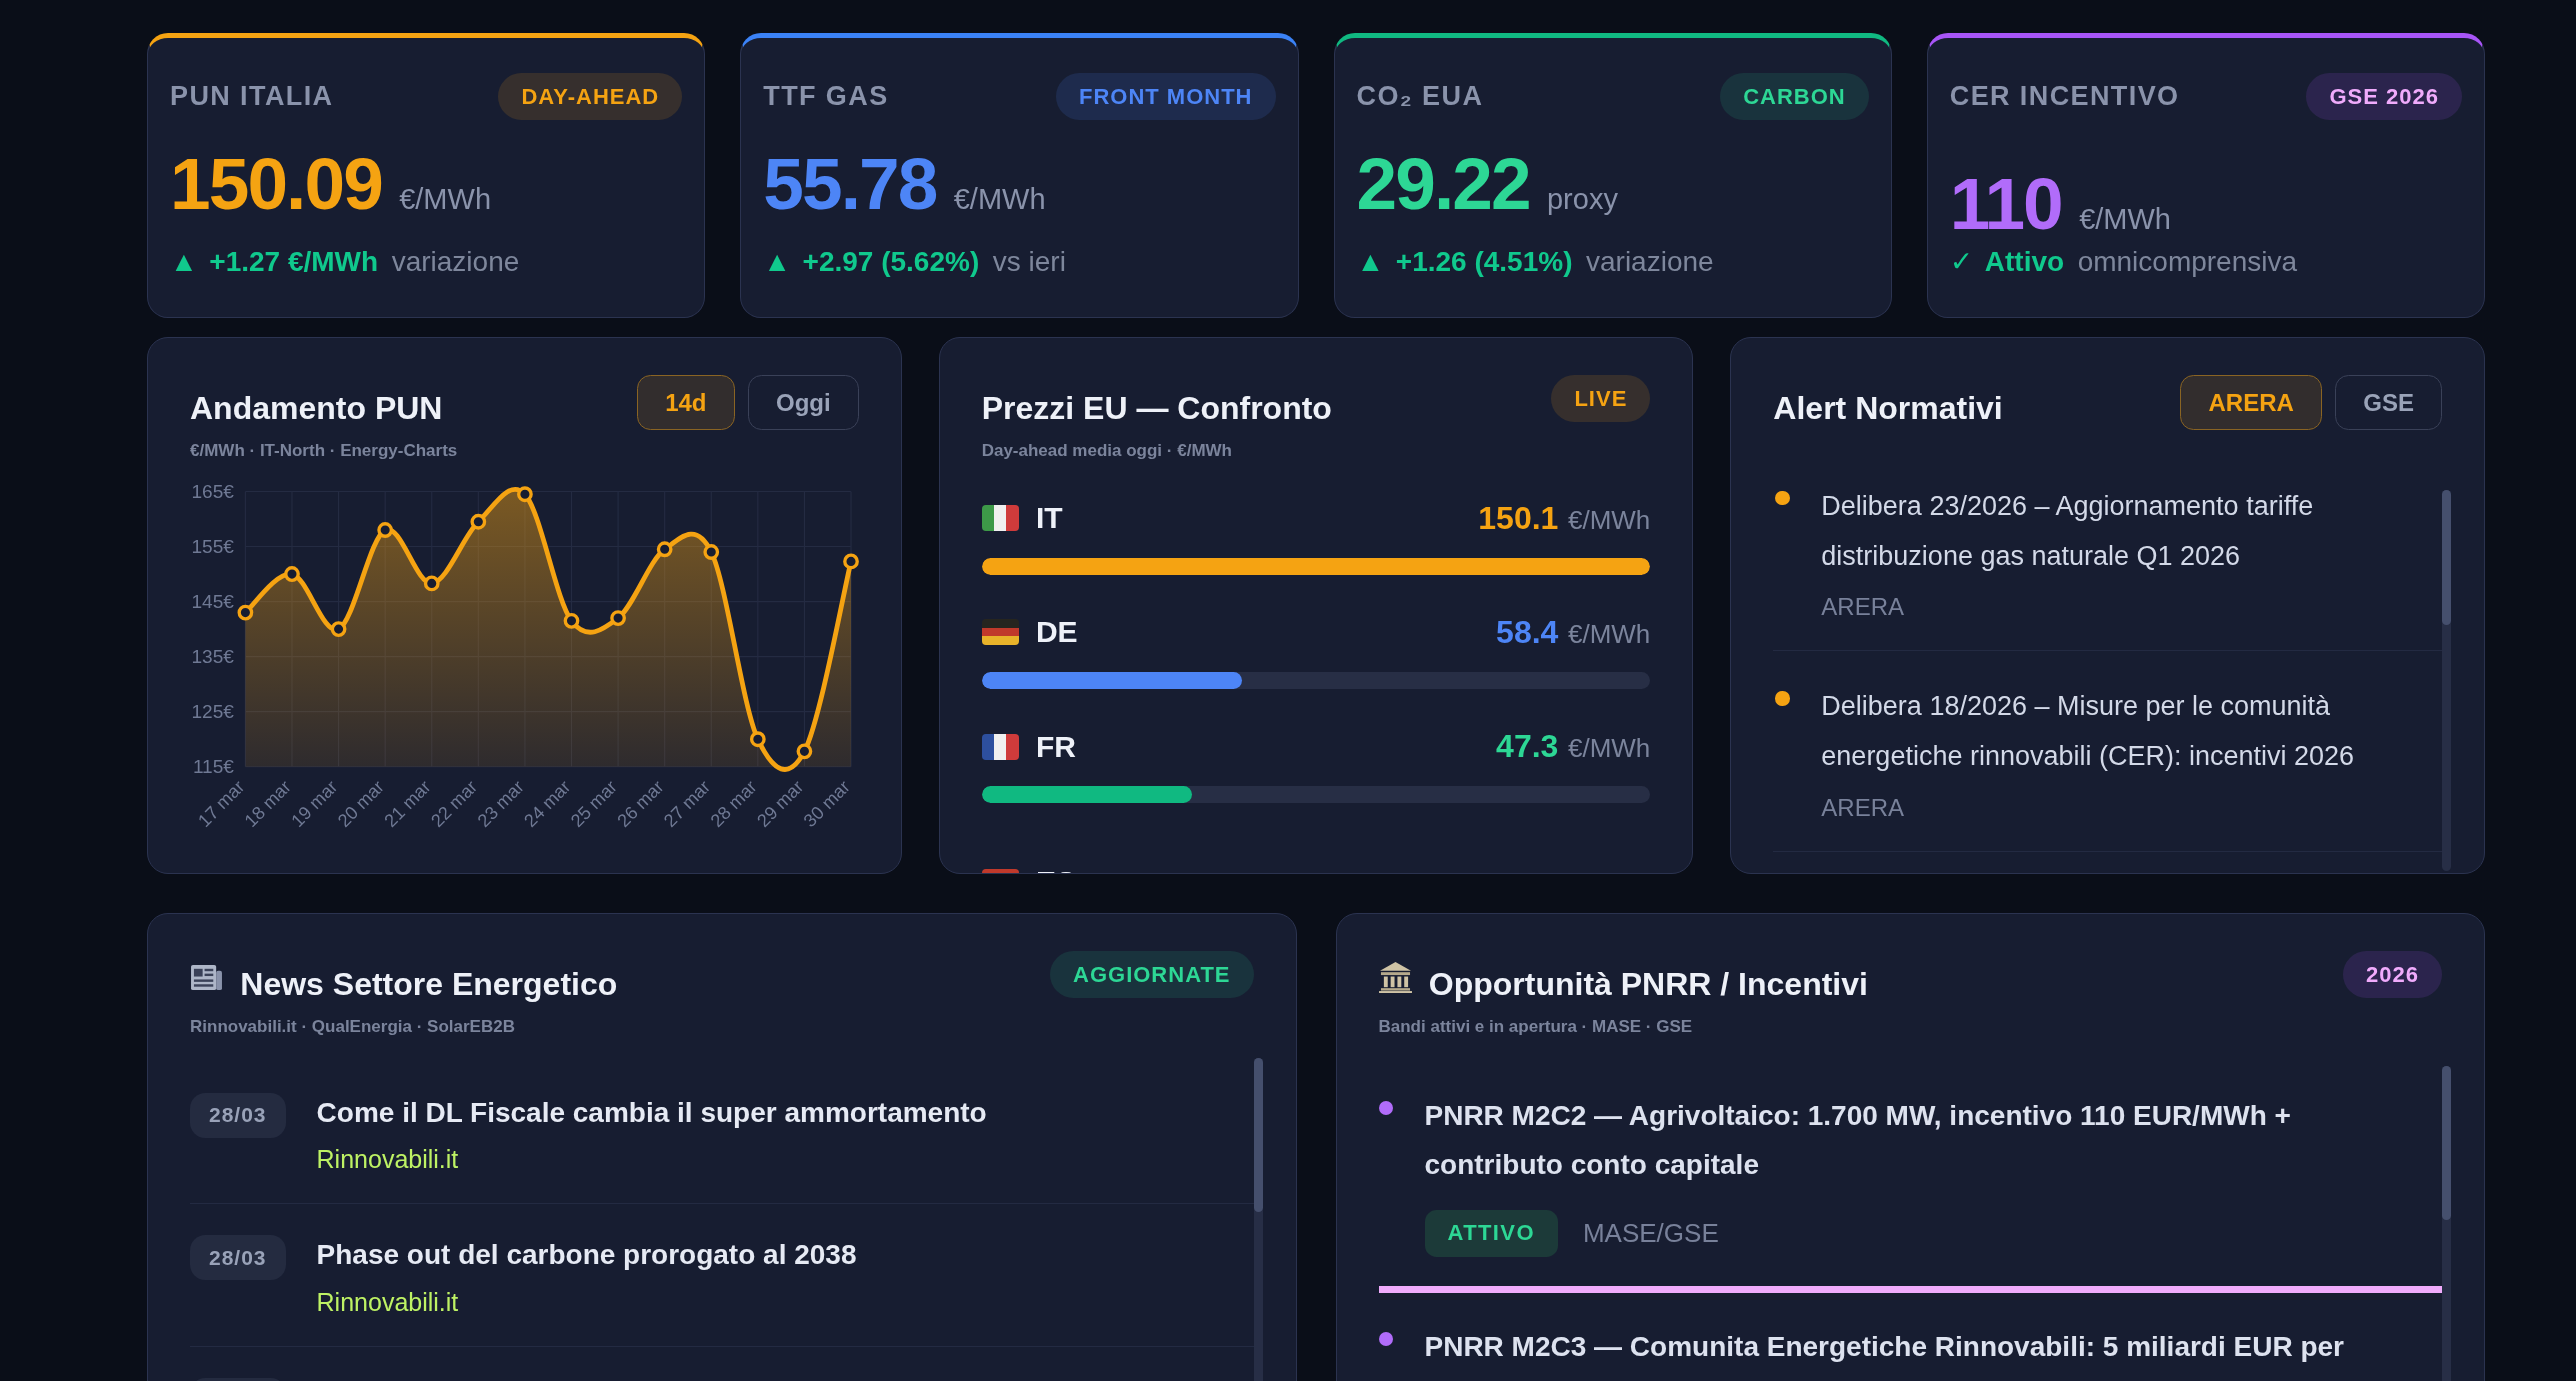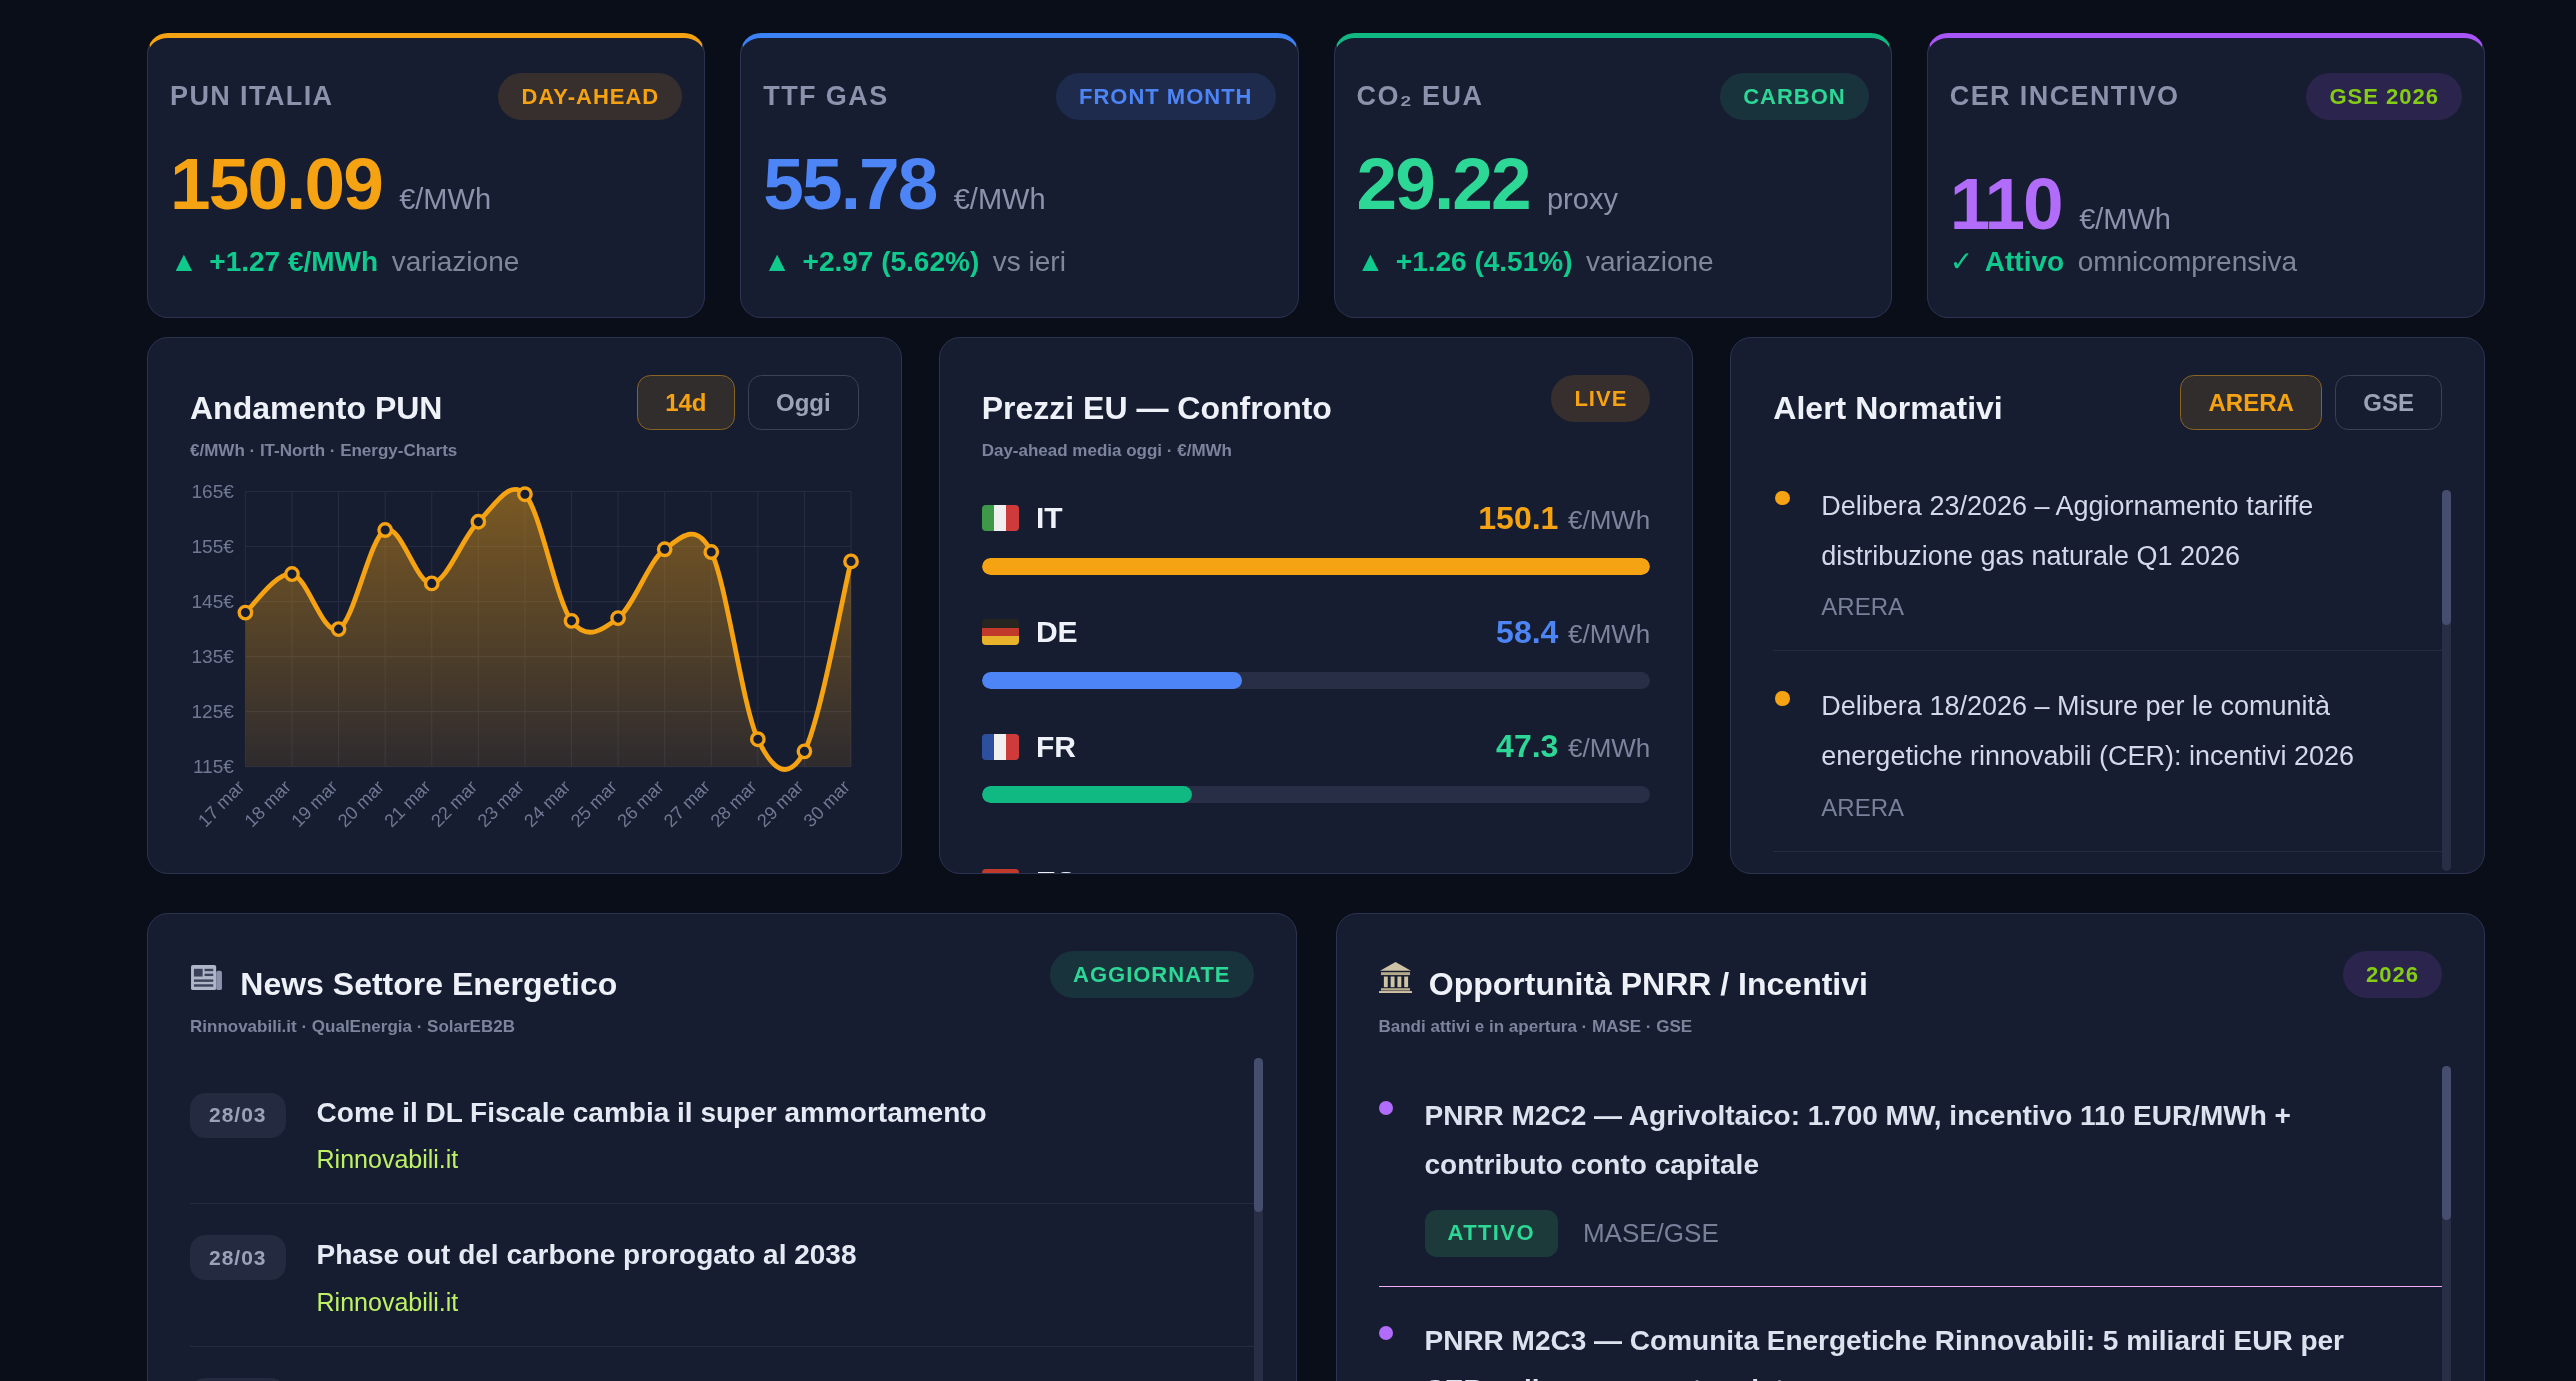--- a/index.html
+++ b/index.html
@@ -21,21 +21,21 @@
 
   
   .row1 { display:grid; grid-template-columns:repeat(4,1fr); gap:35px; height:264px; }
   .kpi { border-top-width:5.8px; border-top-style:solid; padding:35px 22px 39px; display:flex; flex-direction:column; justify-content:space-between; }
   .kpi-top { display:flex; justify-content:space-between; align-items:center; }
   .kpi-label { font-size:27px; font-weight:700; color:#8a93ab; letter-spacing:1.4px; }
   .pill { font-size:22px; font-weight:700; padding:10.6px 23px; border-radius:962px; letter-spacing:1px; white-space:nowrap; }
   .p-orange { color:#f5a312; background:rgba(245,163,18,.14); }
   .p-blue   { color:#4d85f6; background:rgba(77,133,246,.14); }
   .p-green  { color:#2dd795; background:rgba(45,215,149,.12); }
-  .p-purple { color:#84cc16; background:rgba(168,85,247,.14); }
+  .p-purple { color:#f0abfc; background:rgba(168,85,247,.14); }
   .kpi-value-row { display:flex; align-items:baseline; gap:17.3px; }
   .kpi-value { font-size:73px; font-weight:800; letter-spacing:-1.9px; }
   .v-orange { color:#f5a312; } .v-blue { color:#4d85f6; } .v-green { color:#2dd795; } .v-purple { color:#b16cfa;margin-top:42px; }
   .b-orange { border-top-color:#f5a312; } .b-blue { border-top-color:#3b82f6; } .b-green { border-top-color:#10b981; } .b-purple { border-top-color:#a855f7; }
   .kpi-unit { font-size:29px; color:#8a93ab; }
   .kpi-delta { font-size:28px; display:flex; align-items:center; gap:13.5px; }
   .delta-main { color:#10c98d; font-weight:700; display:flex; align-items:center; gap:11.6px; }
   .delta-note { color:#7e879c; }
 
   
@@ -84,21 +84,21 @@
   .hicon { flex:0 0 auto; display:inline-flex; }
 
   .news-list { margin-top:25px; }
   .news-item { display:flex; gap:31px; padding:31px 0 29px; border-bottom:1px solid #232a42; }
   .news-item:last-child { border-bottom:none; }
   .date-pill { flex:0 0 auto; font-size:21px; font-weight:700; color:#99a2b8; background:#242b40; padding:10.6px 19px; border-radius:15.4px; height:fit-content; letter-spacing:1px; }
   .news-title { font-size:28px; font-weight:700; color:#e6eaf4; line-height:1.4; }
   .news-src { font-size:25px; color:#bef264; margin-top:13.5px; }
 
   .pnrr-list { margin-top:25px; }
-  .pnrr-item { position:relative; padding:29px 58px 29px 46px; border-bottom:1px solid #f0abfc; }
+  .pnrr-item { position:relative; padding:29px 58px 29px 46px; border-bottom:7px solid #f0abfc; }
   .pnrr-item:last-child { border-bottom:none; }
   .p-dot { position:absolute; left:0px; top:39px; width:14.4px; height:14.4px; border-radius:50%; background:#b16cfa; }
   .pnrr-text { font-size:28px; font-weight:700; color:#dde2ef; line-height:1.75; }
   .pnrr-badges { display:flex; align-items:center; gap:25px; margin-top:21px; }
   .attivo { font-size:22px; font-weight:800; color:#2dd795; background:#1c3a39; padding:10.6px 23px; border-radius:11.6px; letter-spacing:1.4px; }
   .pnrr-src { font-size:26px; color:#78819a; }
 </style>
 </head>
 <body>
 

